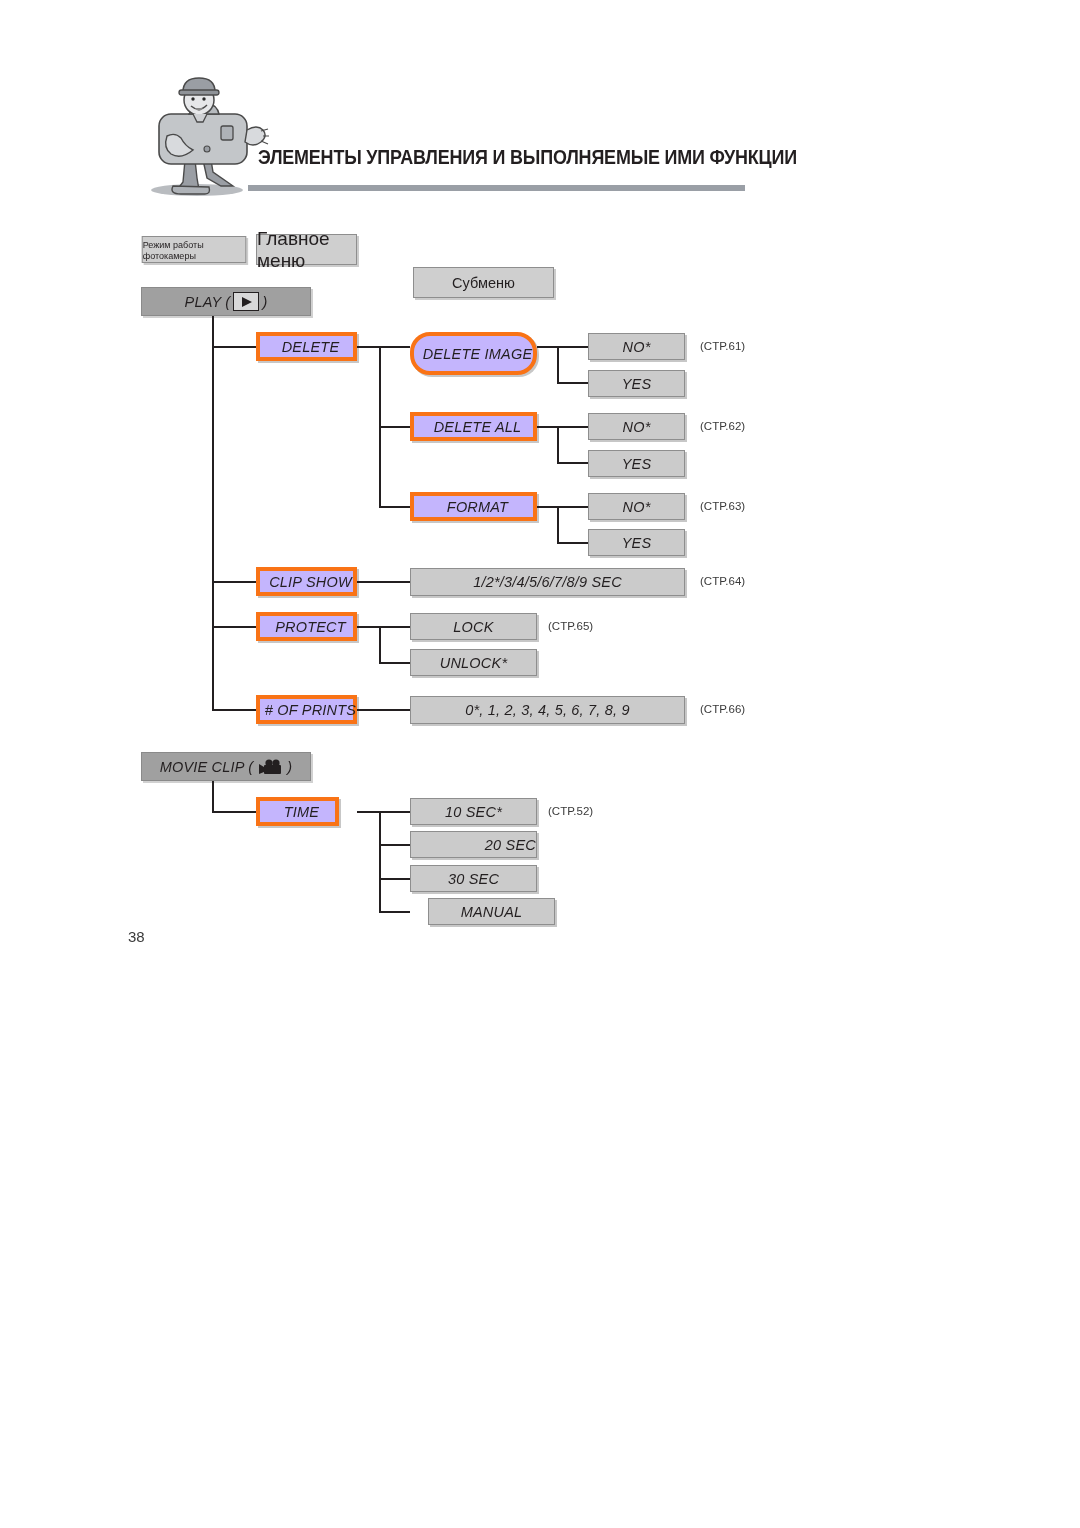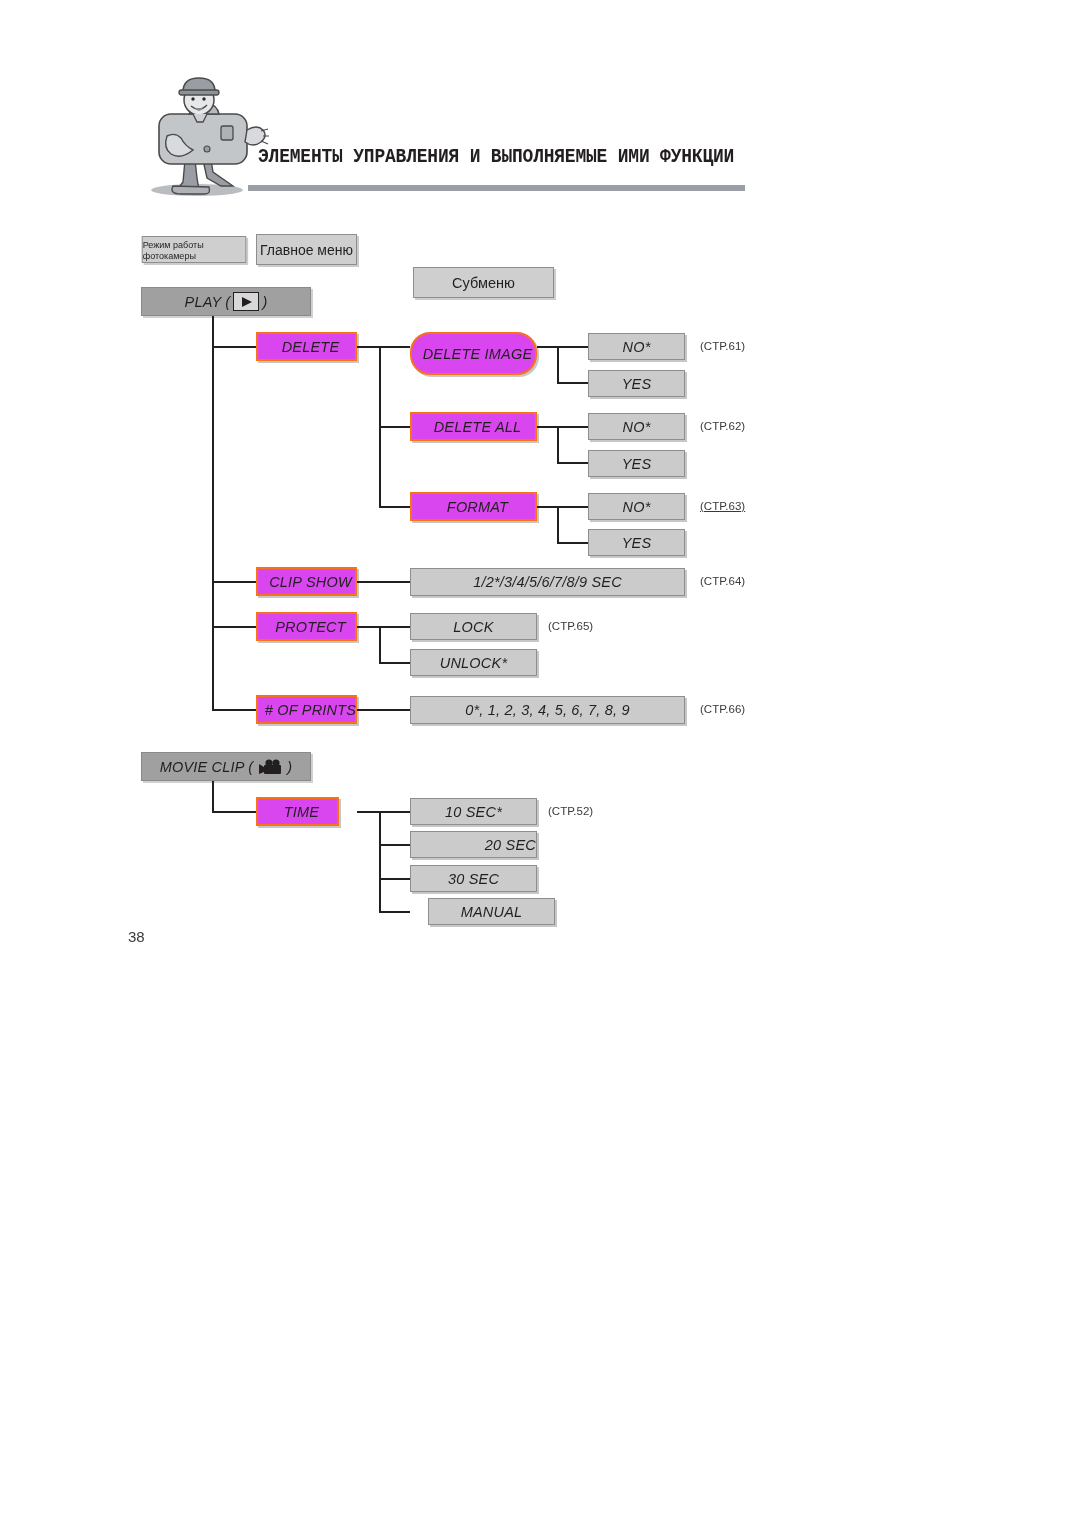--- a/index.html
+++ b/index.html
@@ -13,21 +13,21 @@
     position: relative;
     font-family: "Liberation Sans", sans-serif;
     color: #231f20;
     overflow: hidden;
   }
 
   
   #header {
     position: absolute;
     left: 0; top: 0;
-    width: 992px; height: 205px; font-family: Liberation Mono, monospace;
+    width: 992px; height: 205px;
   }
   #mascot {
     position: absolute;
     left: 137px; top: 74px;
     width: 132px; height: 126px;
   }
   #header-title {
     position: absolute;
     left: 258px; top: 146px;
     width: 520px;
@@ -60,21 +60,21 @@
     color: #231f20;
   }
   #legend-mode {
     left: 139px; top: 236px; width: 110px; height: 27px;
     font-size: 9.5px;
     transform: scaleX(0.95);
     transform-origin: center;
   }
   #legend-main {
     left: 256px; top: 234px; width: 101px; height: 31px;
-    font-size: 14px;
+    font-size: 19px;
   }
   #legend-sub {
     left: 413px; top: 234px; width: 141px; height: 31px;
     font-size: 14.5px;
     margin-top: 33px;
   }
 
   
   .node {
     position: absolute;
@@ -87,22 +87,22 @@
     color: #231f20;
     white-space: nowrap;
     font-style: italic;
   }
   .node.mode {
     background: #a0a0a0;
     border: 1px solid #8a8a8a;
     box-shadow: 2px 2px 0 rgba(0,0,0,0.18);
   }
   .node.menu {
-    background: #d946ef;
-    border: 2px solid #f97316;
+    background: #c4b5fd;
+    border: 4px solid #f97316;
     box-shadow: 2px 2px 0 rgba(0,0,0,0.22);
     padding-left: 8px;
   }
   .node.sub {
     background: #cbcbcb;
     border: 1px solid #8e8e8e;
     box-shadow: 2px 2px 0 rgba(0,0,0,0.22);
   }
   .ref {
     position: absolute;
@@ -261,21 +261,21 @@
 </div>
 <div class="ln-h" style="left:537px; top:506px; width:51px;"></div>
 <div class="ln-v" style="left:557px; top:506px; height:37px;"></div>
 <div class="ln-h" style="left:557px; top:542px; width:31px;"></div>
 <div class="node sub" style="left:588px; top:493px; width:97px; height:27px;">
   <span>NO*</span>
 </div>
 <div class="node sub" style="left:588px; top:529px; width:97px; height:27px;">
   <span>YES</span>
 </div>
-<div class="ref" style="left:700px; top:500px;text-decoration:underline;">
+<div class="ref" style="left:700px; top:500px;">
   <span>(CTP.63)</span>
 </div>
 
 <div class="node menu" style="left:256px; top:567px; width:101px; height:29px;">
   <span>CLIP SHOW</span>
 </div>
 <div class="ln-h" style="left:357px; top:581px; width:53px;"></div>
 <div class="node sub" style="left:410px; top:568px; width:275px; height:28px;">
   <span>1/2*/3/4/5/6/7/8/9 SEC</span>
 </div>

